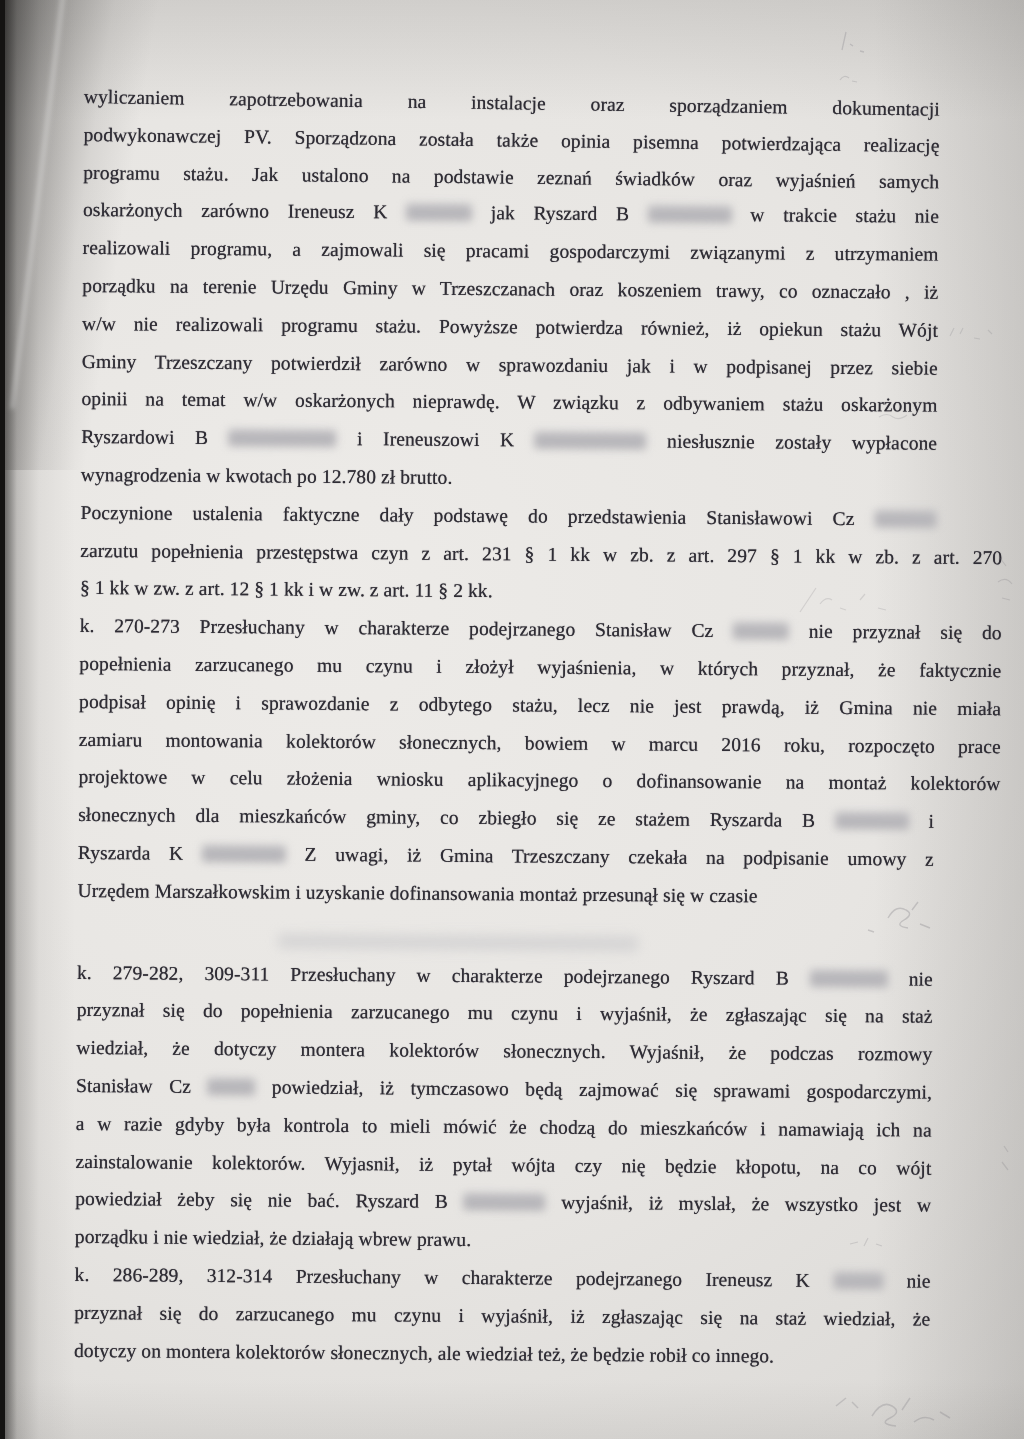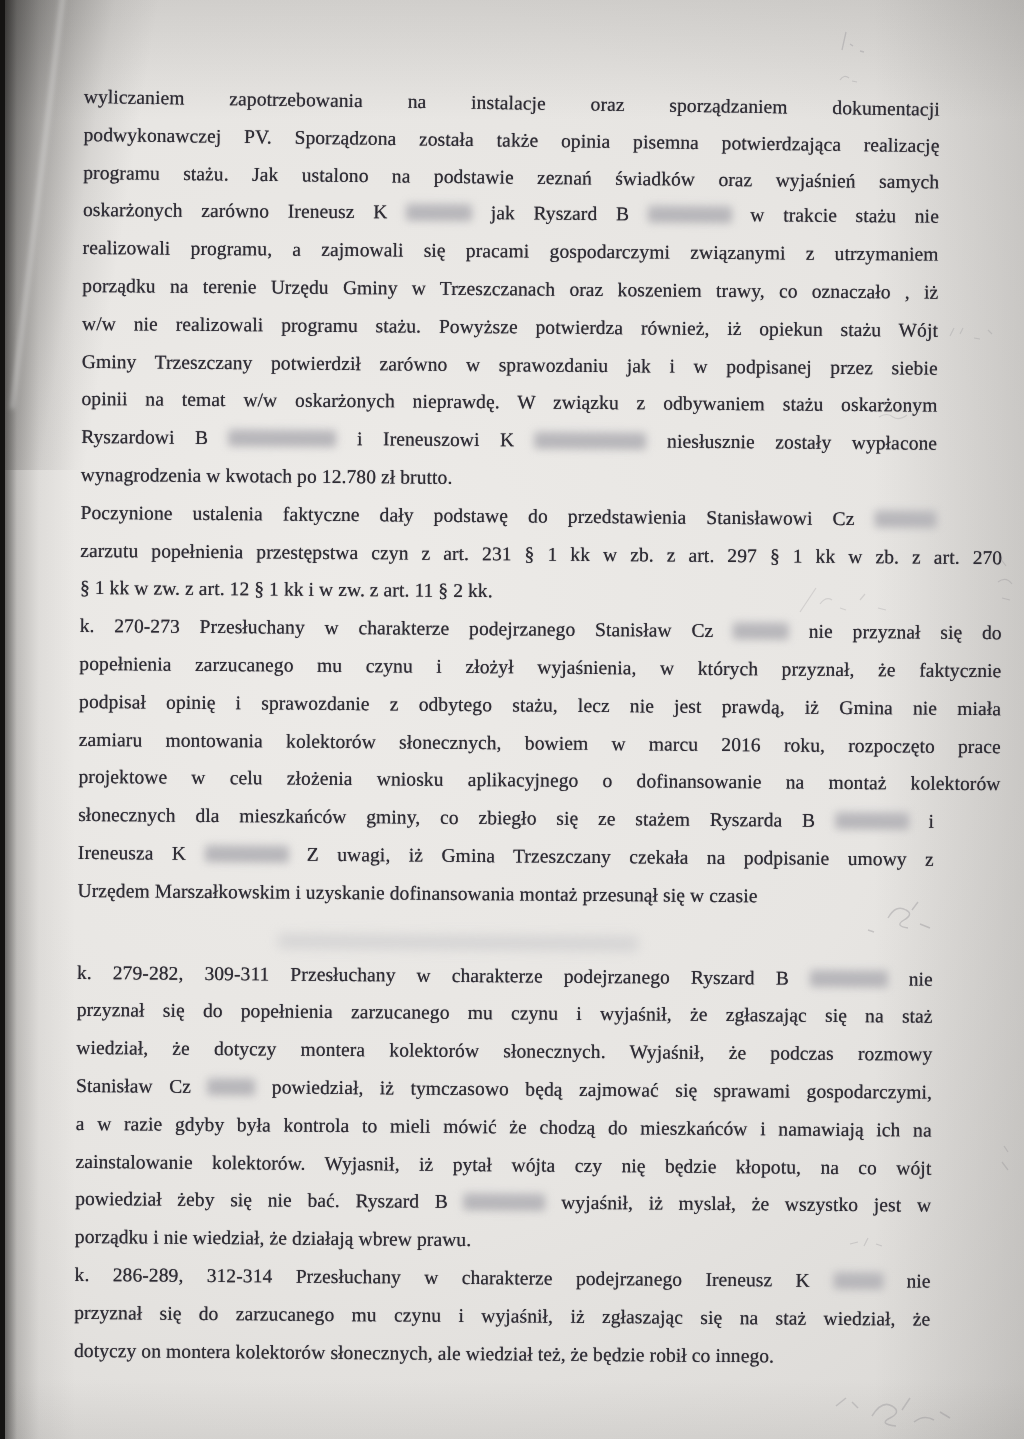--- a/index.html
+++ b/index.html
@@ -94,21 +94,21 @@
     <div class="line no-j"><span>wynagrodzenia w kwotach po 12.780 zł brutto.</span></div>
     <div class="line j"><span>Poczynione ustalenia faktyczne dały podstawę do przedstawienia Stanisławowi Cz </span><span class="redact" style="width: 62px;"></span></div>
     <div class="line j wide"><span>zarzutu popełnienia przestępstwa czyn z art. 231 § 1 kk w zb. z art. 297 § 1 kk w zb. z art. 270</span></div>
     <div class="line no-j"><span>§ 1 kk w zw. z art. 12 § 1 kk i w zw. z art. 11 § 2 kk.</span></div>
     <div class="line j wide"><span>k. 270-273 Przesłuchany w charakterze podejrzanego Stanisław Cz </span><span class="redact" style="width: 56px;"></span><span> nie przyznał się do</span></div>
     <div class="line j wide"><span>popełnienia zarzucanego mu czynu i złożył wyjaśnienia, w których przyznał, że faktycznie</span></div>
     <div class="line j wide"><span>podpisał opinię i sprawozdanie z odbytego stażu, lecz nie jest prawdą, iż Gmina nie miała</span></div>
     <div class="line j wide"><span>zamiaru montowania kolektorów słonecznych, bowiem w marcu 2016 roku, rozpoczęto prace</span></div>
     <div class="line j wide"><span>projektowe w celu złożenia wniosku aplikacyjnego o dofinansowanie na montaż kolektorów</span></div>
     <div class="line j"><span>słonecznych dla mieszkańców gminy, co zbiegło się ze stażem Ryszarda B </span><span class="redact" style="width: 74px;"></span><span> i</span></div>
-    <div class="line j"><span>Ireneusza K </span><span class="redact" style="width: 84px;"></span><span> Z uwagi, iż Gmina Trzeszczany czekała na podpisanie umowy z</span></div>
+    <div class="line j"><span>Ryszarda K </span><span class="redact" style="width: 84px;"></span><span> Z uwagi, iż Gmina Trzeszczany czekała na podpisanie umowy z</span></div>
     <div class="line no-j"><span>Urzędem Marszałkowskim i uzyskanie dofinansowania montaż przesunął się w czasie</span></div>
     <div class="line j" style="margin-top: 44px;"><span>k. 279-282, 309-311 Przesłuchany w charakterze podejrzanego Ryszard B </span><span class="redact" style="width: 78px;"></span><span> nie</span></div>
     <div class="line j"><span>przyznał się do popełnienia zarzucanego mu czynu i wyjaśnił, że zgłaszając się na staż</span></div>
     <div class="line j"><span>wiedział, że dotyczy montera kolektorów słonecznych. Wyjaśnił, że podczas rozmowy</span></div>
     <div class="line j"><span>Stanisław Cz </span><span class="redact" style="width: 48px;"></span><span> powiedział, iż tymczasowo będą zajmować się sprawami gospodarczymi,</span></div>
     <div class="line j"><span>a w razie gdyby była kontrola to mieli mówić że chodzą do mieszkańców i namawiają ich na</span></div>
     <div class="line j"><span>zainstalowanie kolektorów. Wyjasnił, iż pytał wójta czy nię będzie kłopotu, na co wójt</span></div>
     <div class="line j"><span>powiedział żeby się nie bać. Ryszard B </span><span class="redact" style="width: 82px;"></span><span> wyjaśnił, iż myslał, że wszystko jest w</span></div>
     <div class="line no-j"><span>porządku i nie wiedział, że działają wbrew prawu.</span></div>
     <div class="line j"><span>k. 286-289, 312-314 Przesłuchany w charakterze podejrzanego Ireneusz K </span><span class="redact" style="width: 50px;"></span><span> nie</span></div>

